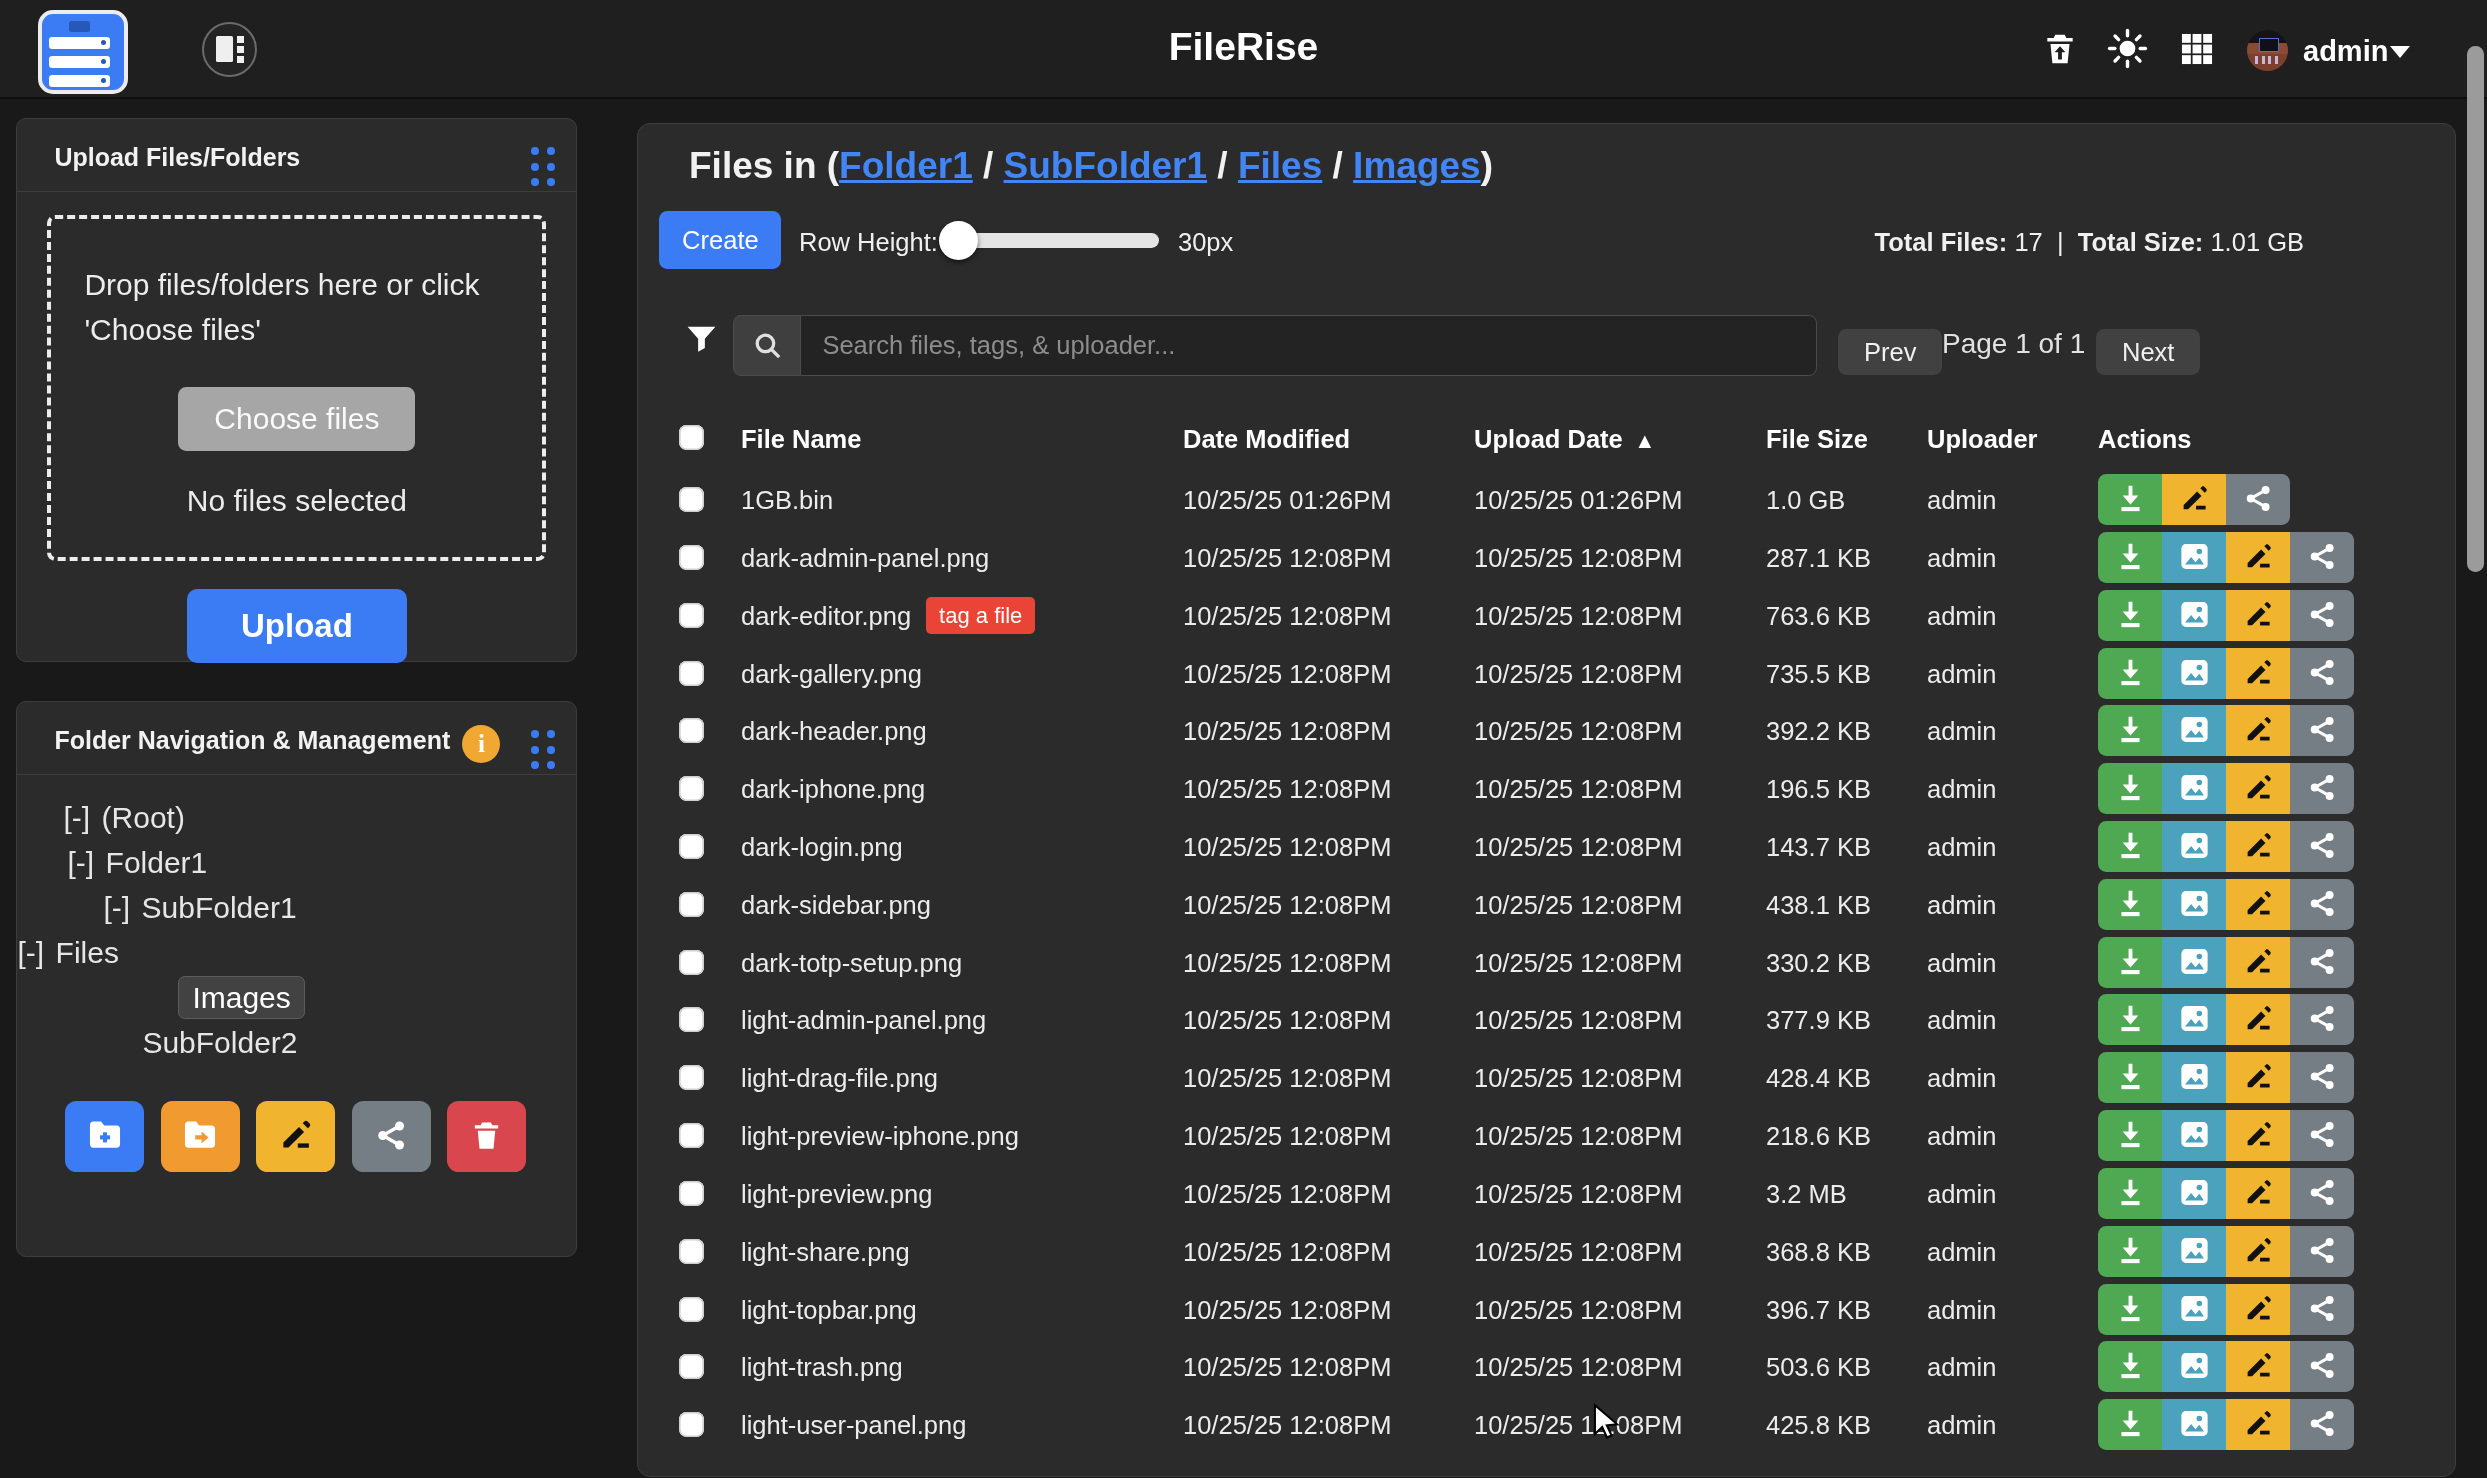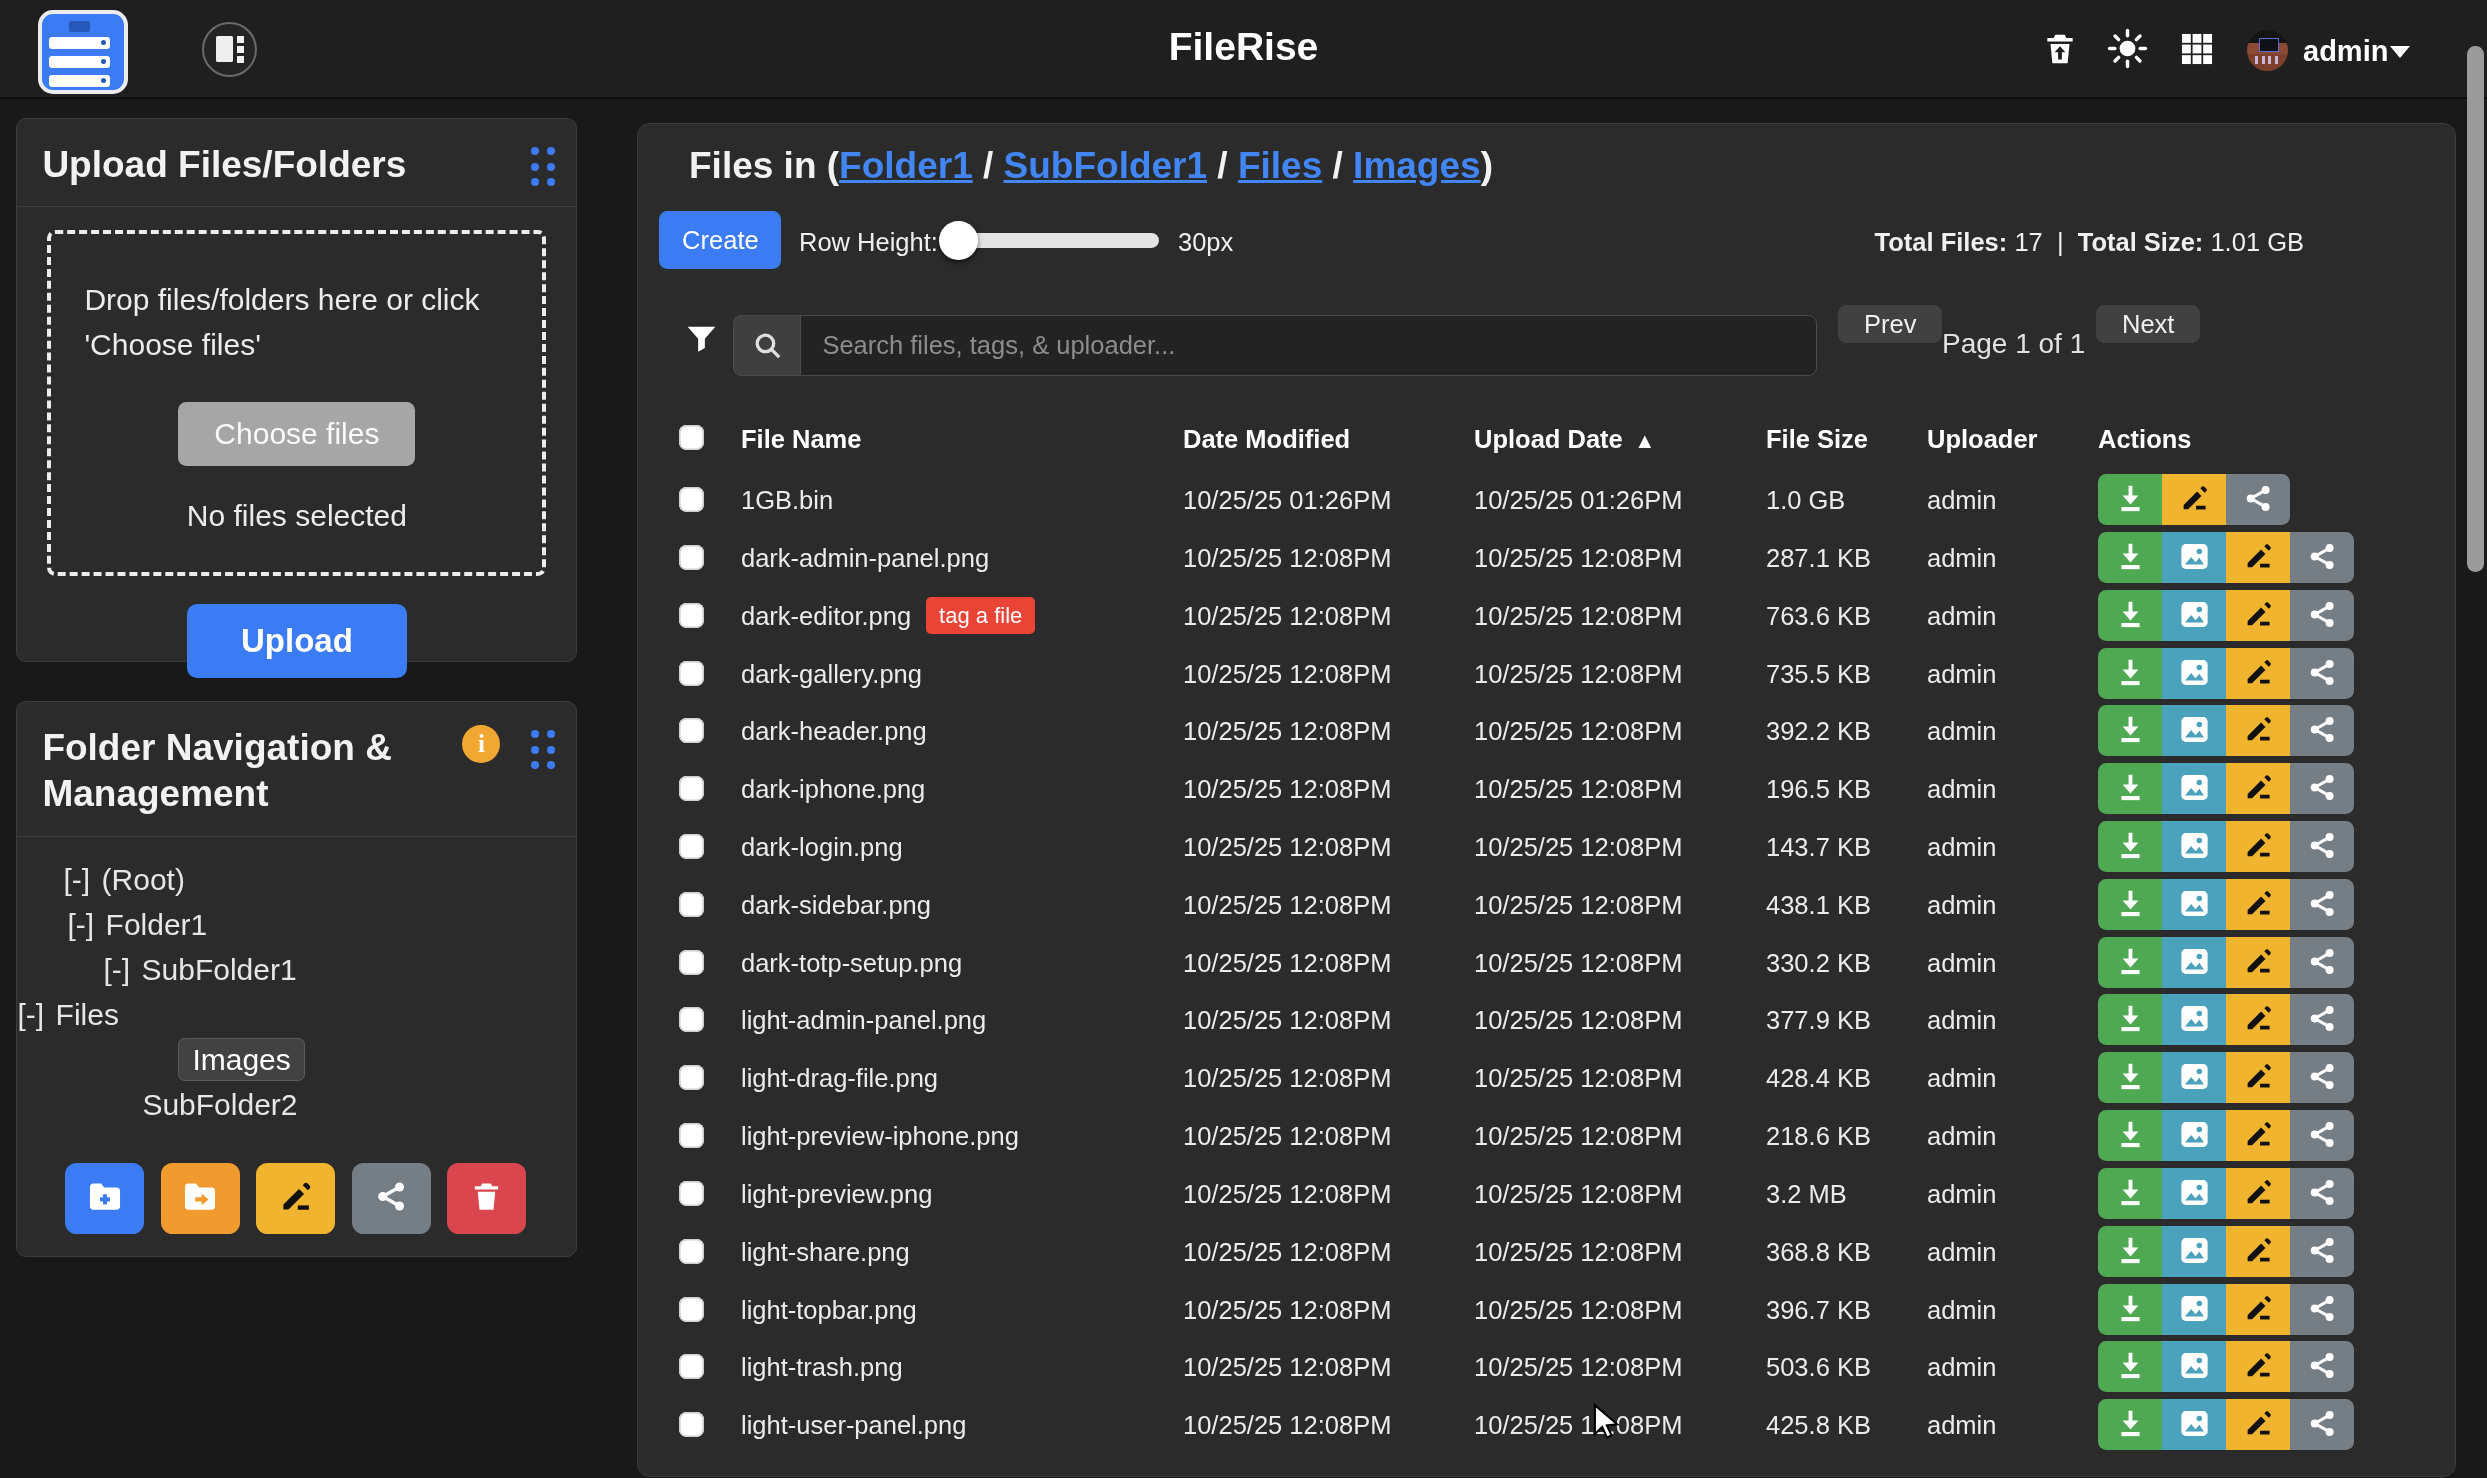--- a/index.html
+++ b/index.html
@@ -21,21 +21,21 @@
   .avatar::after{content:"";position:absolute;left:8.2px;top:26px;width:25px;height:8.2px;
     background:repeating-linear-gradient(90deg,#c9b6d8 0 3.3px,#7c402d 3.3px 6.6px);}
   .username{position:absolute;left:2303px;top:35px;font-size:29px;font-weight:bold;color:#fff;}
   .caret{position:absolute;left:2390px;top:46px;width:0;height:0;border-left:10.7px solid transparent;border-right:10.7px solid transparent;border-top:12.3px solid #fff;}
   .scroll-thumb{position:absolute;right:3.3px;top:46px;width:16.4px;height:526px;background:#9b9b9b;border-radius:8.2px;}
   
   .card{position:absolute;left:16.4px;width:561px;background:#2b2b2b;border:1.6px solid #3d3d3d;border-radius:10px;box-sizing:border-box;}
   .card1{top:118px;height:544px;}
   .card2{top:701px;height:556px;}
   .card-header{position:relative;padding:23px 25px 18px;border-bottom:1.6px solid #3d3d3d;}
-  .card-title{font-size:37px;font-weight:bold;color:#f2f2f2;line-height:1.25;max-width:428px;}
+  .card-title{font-size:25px;font-weight:bold;color:#f2f2f2;line-height:1.25;max-width:428px;margin-left:12px;}
   .handle{position:absolute;right:21.4px;top:28px;display:grid;grid-template-columns:repeat(2,8.2px);grid-gap:7.4px;gap:7.4px;}
   .handle i{width:8.2px;height:8.2px;border-radius:50%;background:var(--accent);}
   .info-ic{position:absolute;right:76px;top:23px;width:38px;height:38px;border-radius:50%;background:var(--info);
     color:#fff;font-weight:bold;font-size:25px;display:flex;align-items:center;justify-content:center;font-family:"Liberation Serif",serif;}
   .dropzone{margin:23px 30px 0;border:4.1px dashed #ececec;border-radius:8.2px;padding:43px 33px 39px;}
   .drop-text{font-size:30px;color:#ececec;line-height:1.5;}
   .choose-btn{display:block;margin:35px auto 0;background:#a6a6a6;color:#fafafa;font-size:30px;border:none;border-radius:8.2px;padding:15px 36px;cursor:pointer;}
   .no-files{text-align:center;font-size:30px;color:#ececec;margin-top:33px;}
   .upload-btn{display:block;margin:28px auto 0;background:var(--accent);color:#fff;font-size:33px;font-weight:bold;border:none;border-radius:10px;padding:18px 54px;cursor:pointer;}
   .tree{padding-top:20px;}
@@ -55,21 +55,21 @@
   .slider{position:absolute;left:306px;top:109px;width:215px;height:15px;background:#e4e4e4;border-radius:7.4px;cursor:pointer;}
   .slider .thumb{position:absolute;left:-5px;top:-12.3px;width:39px;height:39px;background:#fff;border-radius:50%;box-shadow:0 2.5px 5.8px rgba(0,0,0,.55);}
   .rh-value{position:absolute;left:540px;top:104px;font-size:25.5px;color:#f0f0f0;}
   .totals{position:absolute;right:151px;top:104px;font-size:25.5px;color:#f0f0f0;white-space:nowrap;}
   .totals b{font-weight:bold;}
   .filter-ic{position:absolute;left:46px;top:197px;}
   .search-group{position:absolute;left:95px;top:191px;width:1084px;height:61px;display:flex;box-sizing:border-box;}
   .search-iconbox{width:66px;background:#3f3f3f;border:1.6px solid #4c4c4c;border-right:none;border-radius:8.2px 0 0 8.2px;display:flex;align-items:center;justify-content:center;}
   .search-input{flex:1;background:#232323;border:1.6px solid #4c4c4c;border-radius:0 8.2px 8.2px 0;color:#e8e8e8;font-size:25.5px;padding:0 21.4px;outline:none;font-family:inherit;}
   .search-input::placeholder{color:#8d8d8d;}
-  .pg-btn{position:absolute;top:181px;height:38px;background:#414141;color:#f0f0f0;font-size:25.5px;border:none;border-radius:8.2px;cursor:pointer;padding:0 26px;}
+  .pg-btn{position:absolute;top:205px;height:46px;background:#414141;color:#f0f0f0;font-size:25.5px;border:none;border-radius:8.2px;cursor:pointer;padding:0 26px;}
   .pg-prev{left:1200px;} .pg-next{left:1458px;}
   .pg-info{position:absolute;left:1304px;top:204px;font-size:28px;color:#e2e2e2;}
   
   .hrow{position:absolute;left:0;top:301px;width:100%;height:49px;font-weight:bold;font-size:25.5px;color:#fff;}
   .cell{position:absolute;white-space:nowrap;}
   .c-cb{left:41px;} .c-name{left:103px;} .c-mod{left:545px;} .c-up{left:836px;}
   .c-size{left:1128px;} .c-uploader{left:1289px;} .c-actions{left:1460px;}
   .sort-ind{font-size:21.4px;margin-left:11.5px;}
   .cb{width:25px;height:25px;background:#fff;border-radius:7.4px;box-shadow:inset 0 0 0 1.6px #cfcfcf;cursor:pointer;}
   .rows{position:absolute;left:0;top:0;width:100%;}

